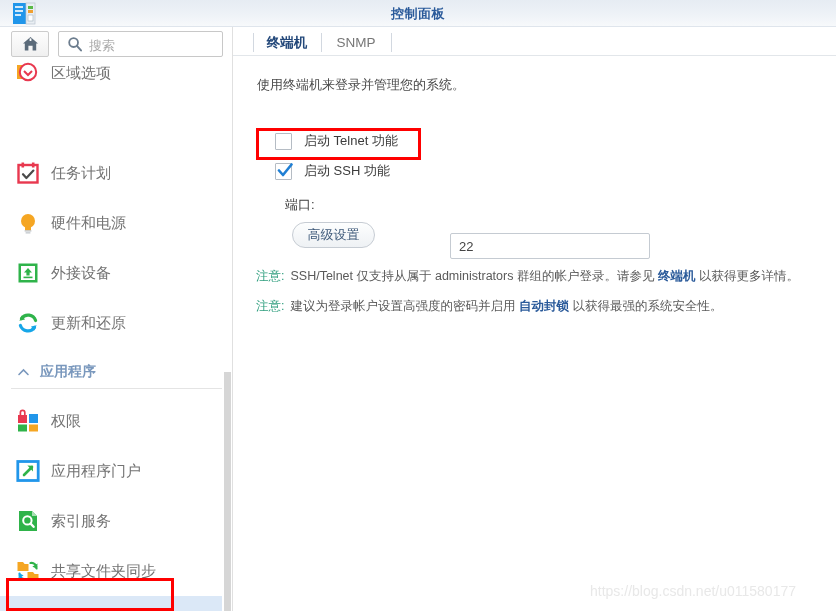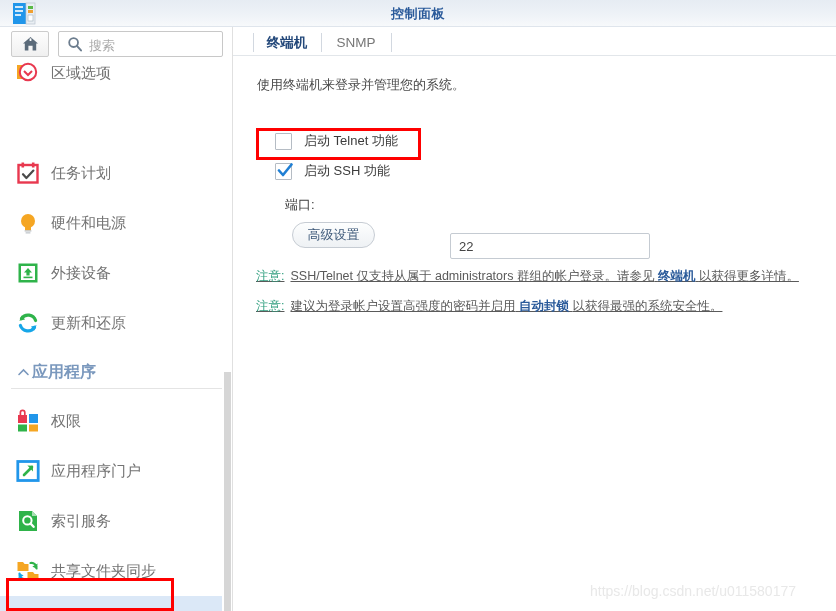--- a/index.html
+++ b/index.html
@@ -139,22 +139,22 @@
     height: 36px;
     display: flex;
     align-items: center;
     cursor: pointer;
   }
   .section-header .sec-chevron {
     position: absolute; left: 17px; top: 12px;
     width: 12px; height: 12px;
   }
   .section-header .sec-label {
-    position: absolute; left: 32px;
-    font-size: 16px;
+    position: absolute; left: 40px;
+    font-size: 14px;
     font-weight: bold;
     color: #7a98bd;
   }
   .section-divider {
     position: absolute;
     left: 11px;
     width: 211px;
     height: 1px;
     background: #e4e4e4;
   }
@@ -300,21 +300,20 @@
     cursor: pointer;
     padding: 0;
   }
 
   .note-row {
     position: absolute;
     left: 256px;
     font-size: 12.5px;
     color: #5a5a5a;
     white-space: nowrap;
-    text-decoration: underline;
   }
   .note-tag {
     color: #2e9e7e;
     font-weight: normal;
     margin-right: 6px;
   }
   .note-link {
     color: #2a5a9a;
     font-weight: bold;
     text-decoration: none;

